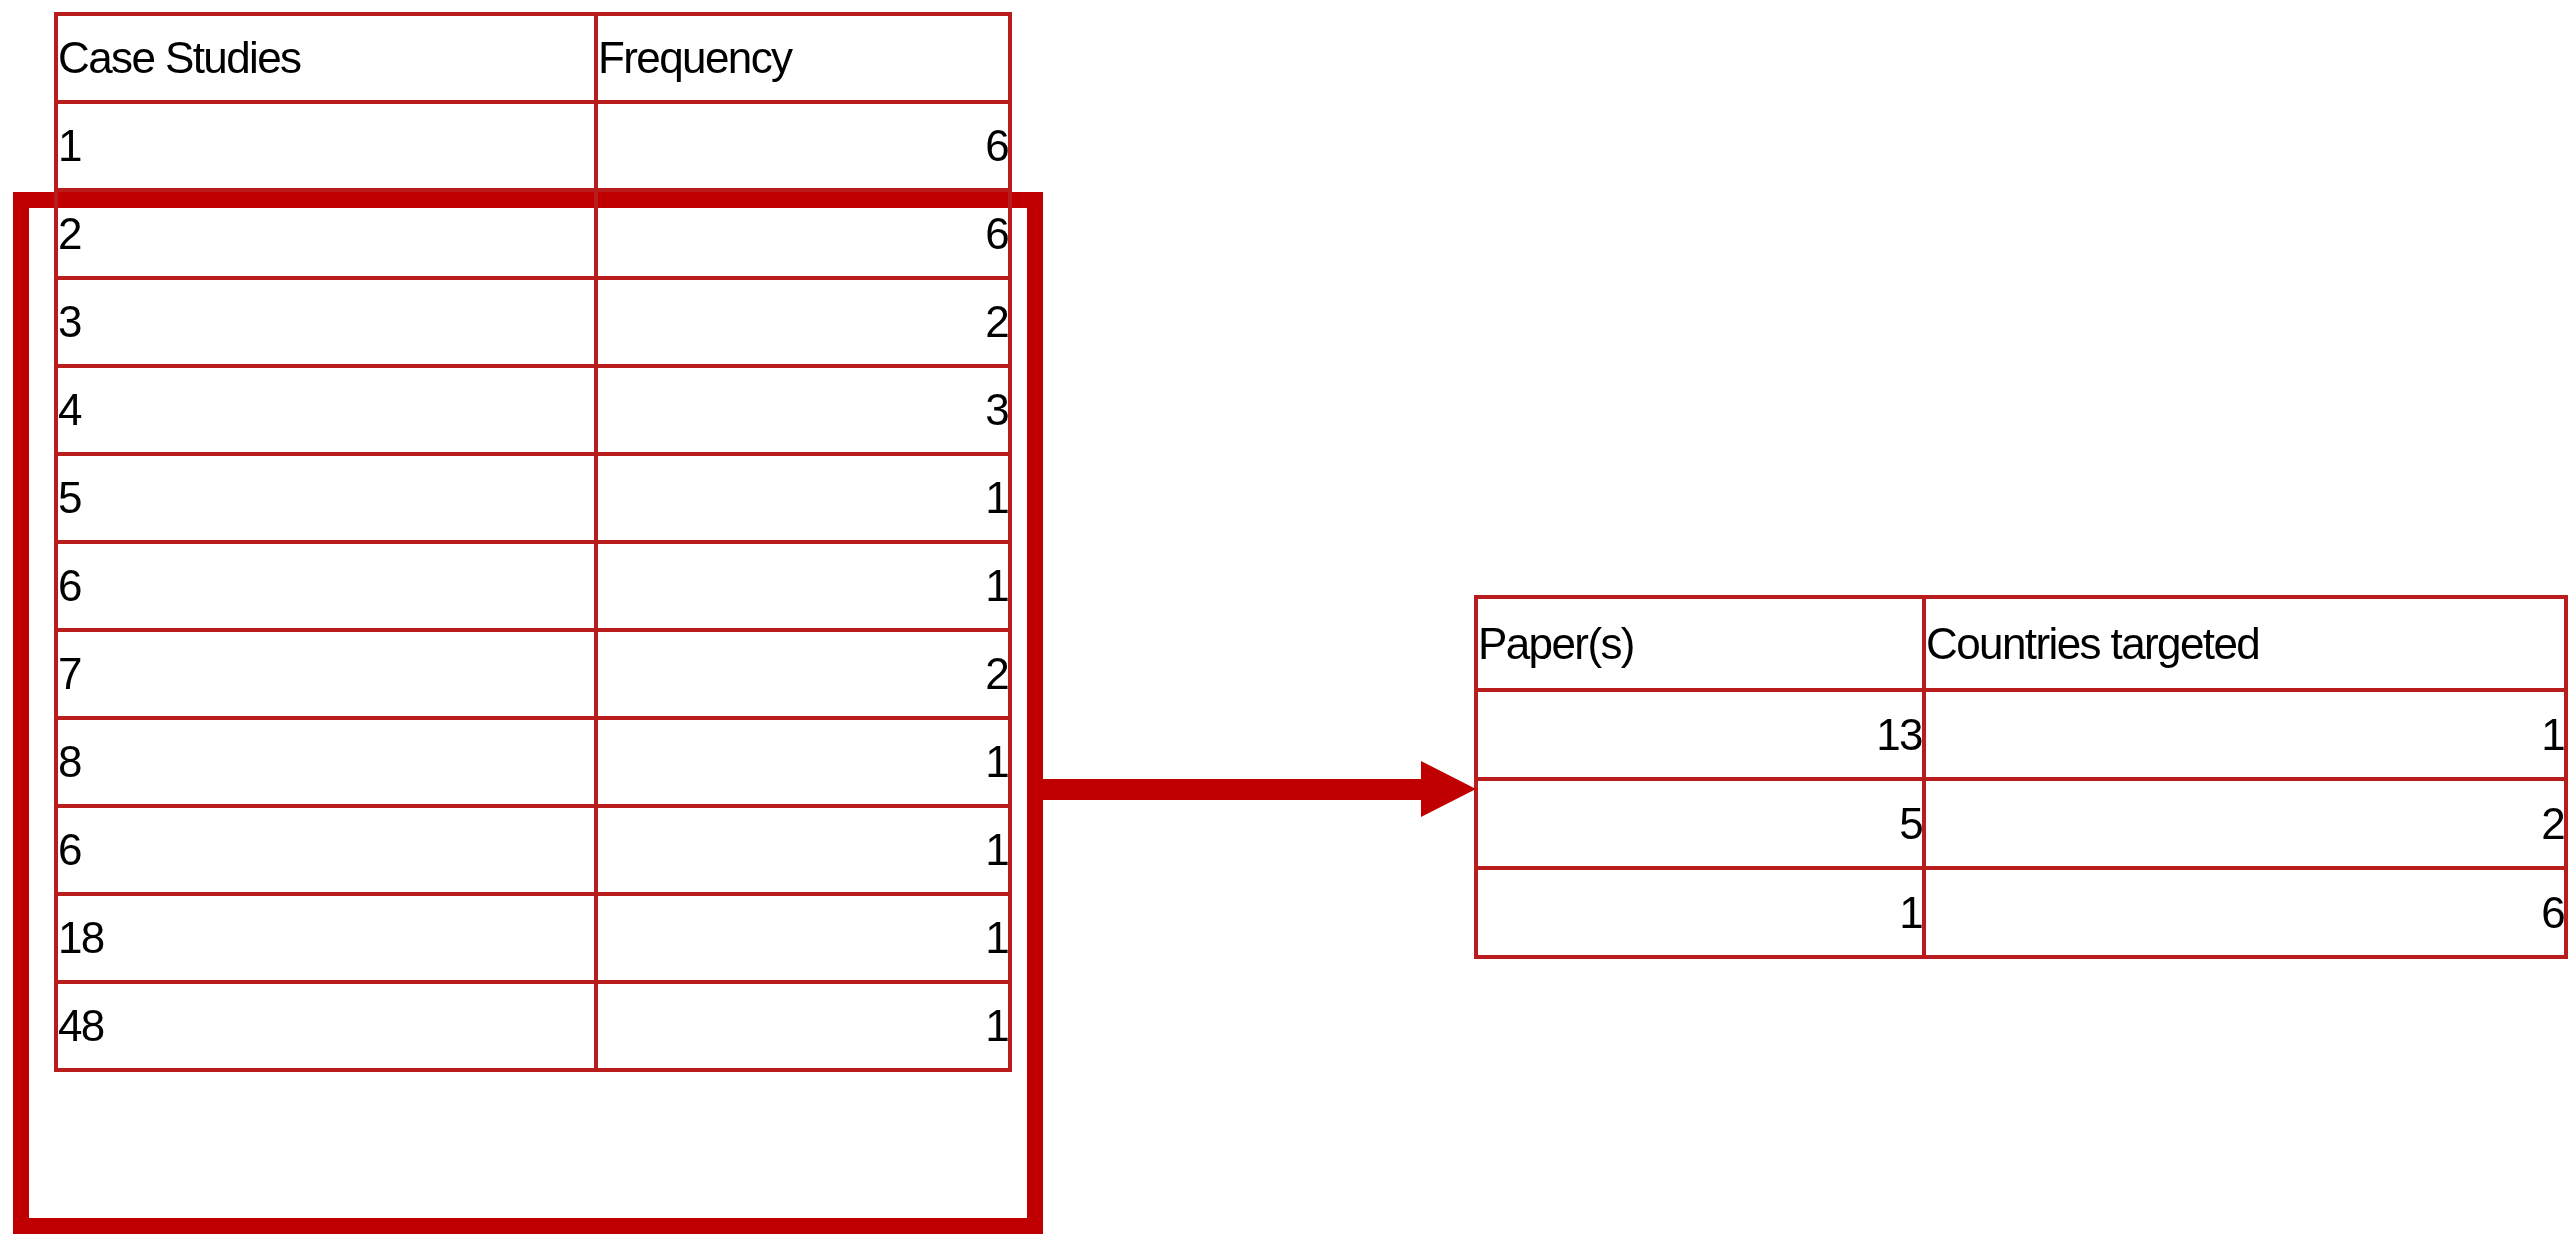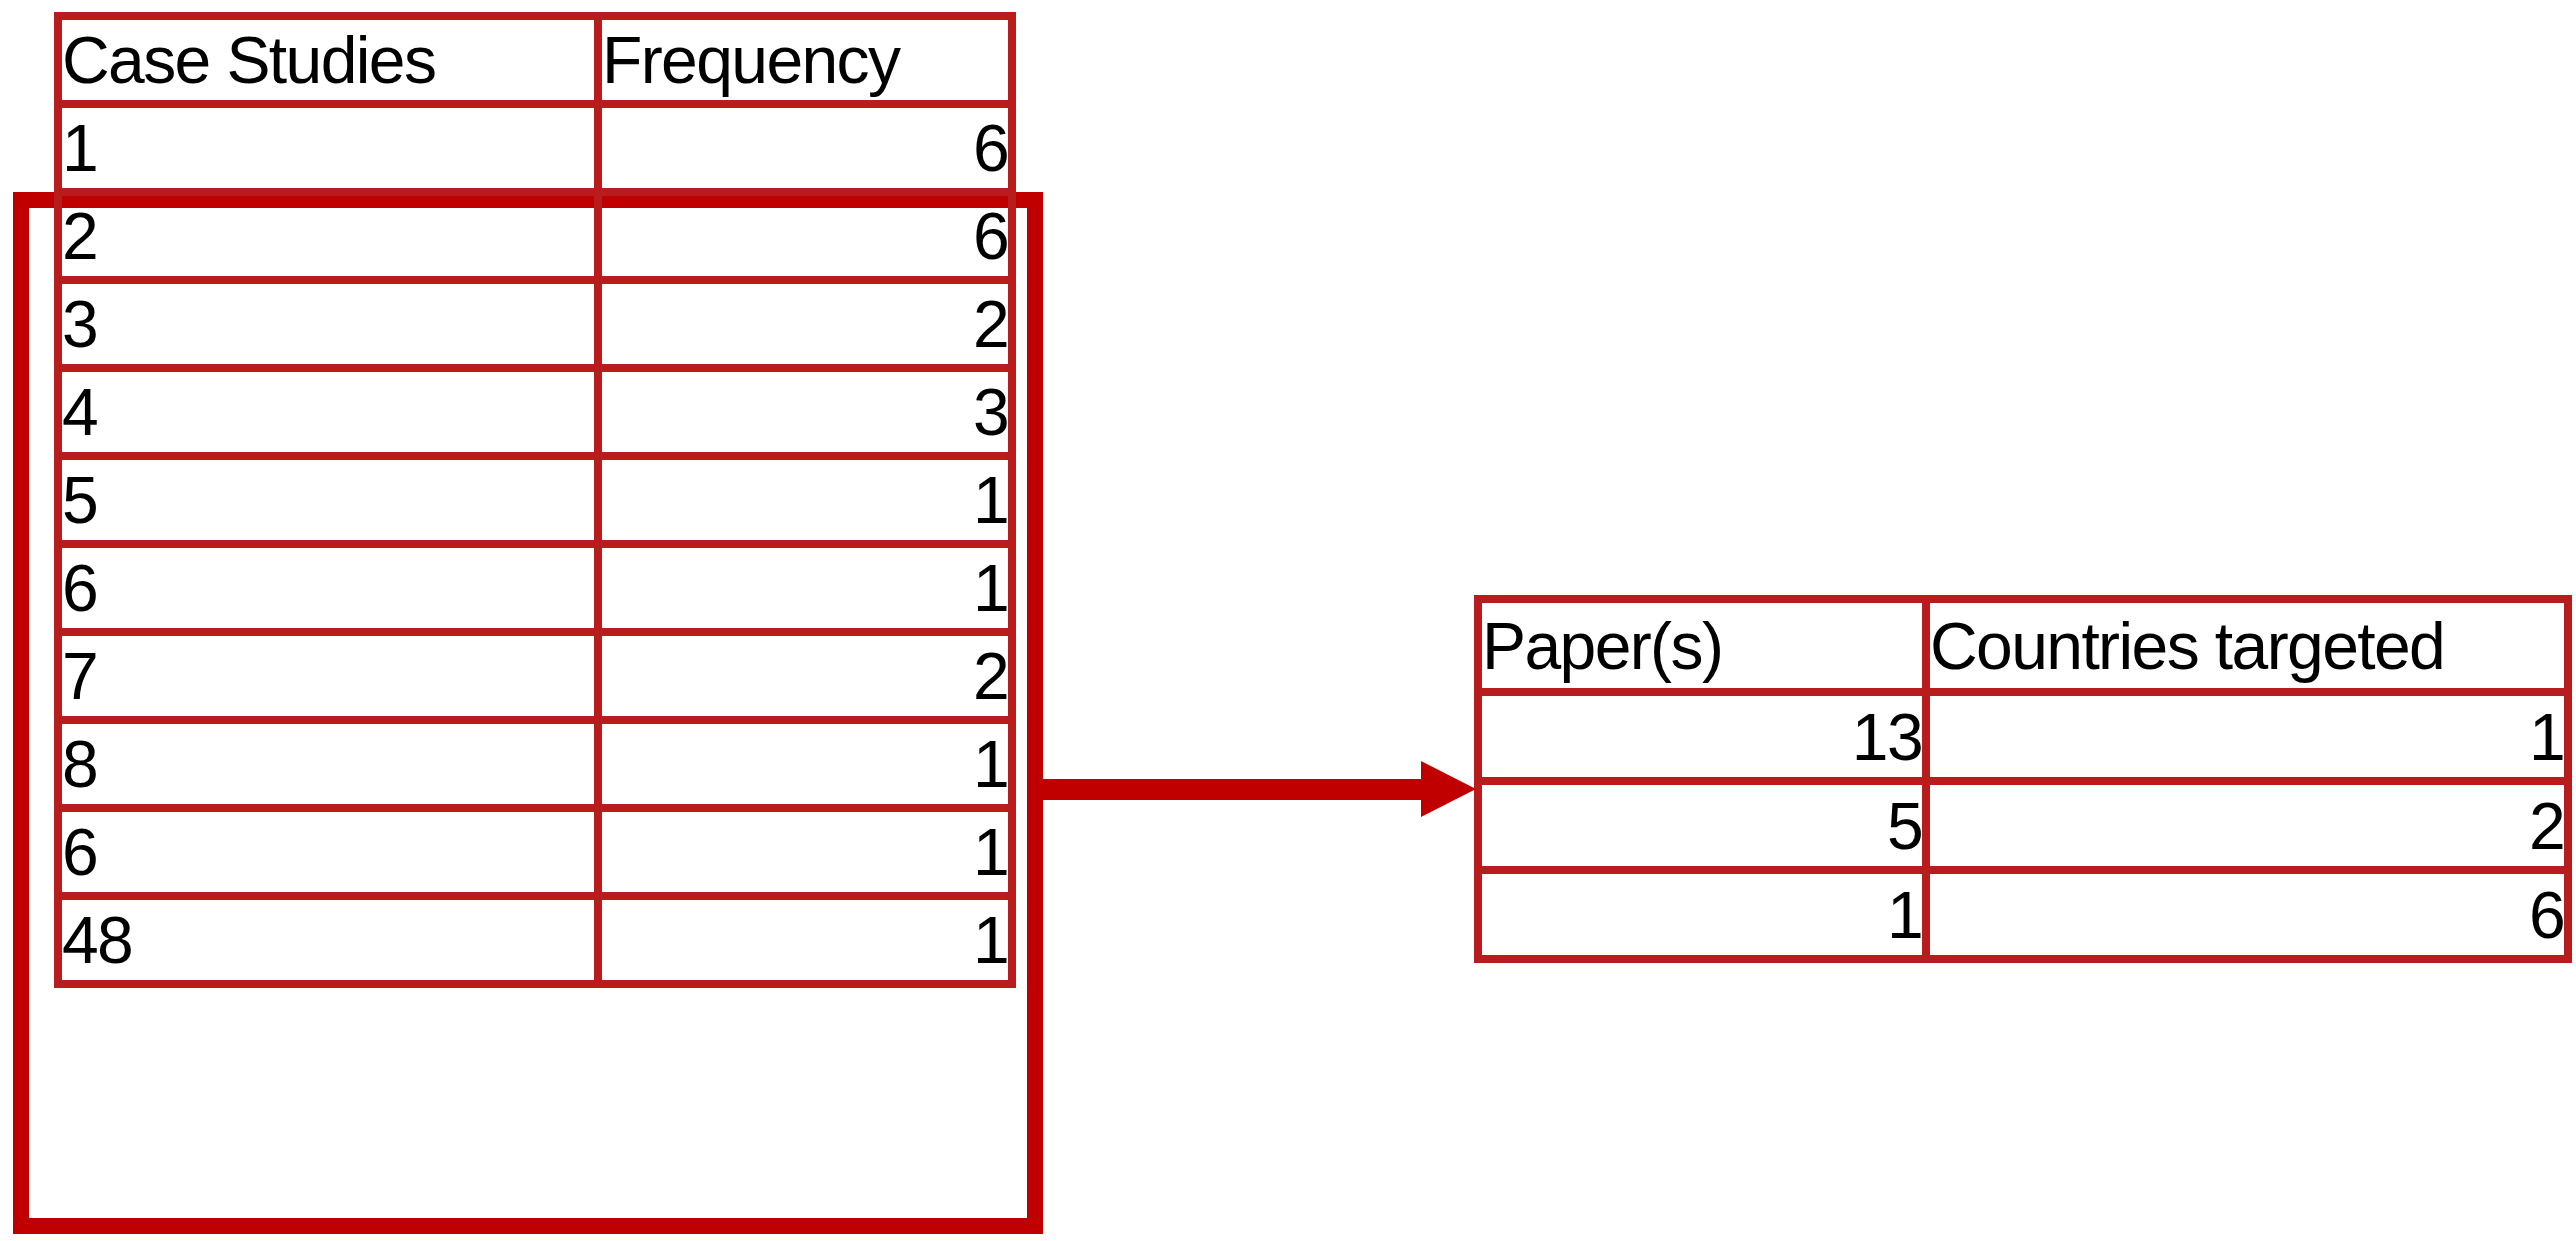--- a/index.html
+++ b/index.html
@@ -19,22 +19,22 @@
 
   
   table.grid {
     position: absolute;
     border-collapse: collapse;
     table-layout: fixed;
     background: transparent;
     z-index: 2;
   }
   table.grid th, table.grid td {
-    border: 8px solid #b91c1c;
-    font-size: 66px;
+    border: 4px solid #b91c1c;
+    font-size: 44px;
     font-weight: normal;
     letter-spacing: -1.6px;
     line-height: 1;
     vertical-align: middle;
     white-space: nowrap;
     overflow: hidden;
     background: transparent;
     padding: 0;
   }
   .al { text-align: left;  padding-left: 17.3px;  }
@@ -131,20 +131,24 @@
     </tr>
     <tr class="row">
       <td class="al">8</td>
       <td class="ar">1</td>
     </tr>
     <tr class="row">
       <td class="al">6</td>
       <td class="ar">1</td>
     </tr>
     <tr class="row">
+      <td class="al">18</td>
+      <td class="ar">1</td>
+    </tr>
+    <tr class="row">
       <td class="al">48</td>
       <td class="ar">1</td>
     </tr>
   </tbody>
     </table>
 
   <div class="arrow-body"></div>
   <div class="arrow-head"></div>
 
   <table class="grid" id="right-table">

